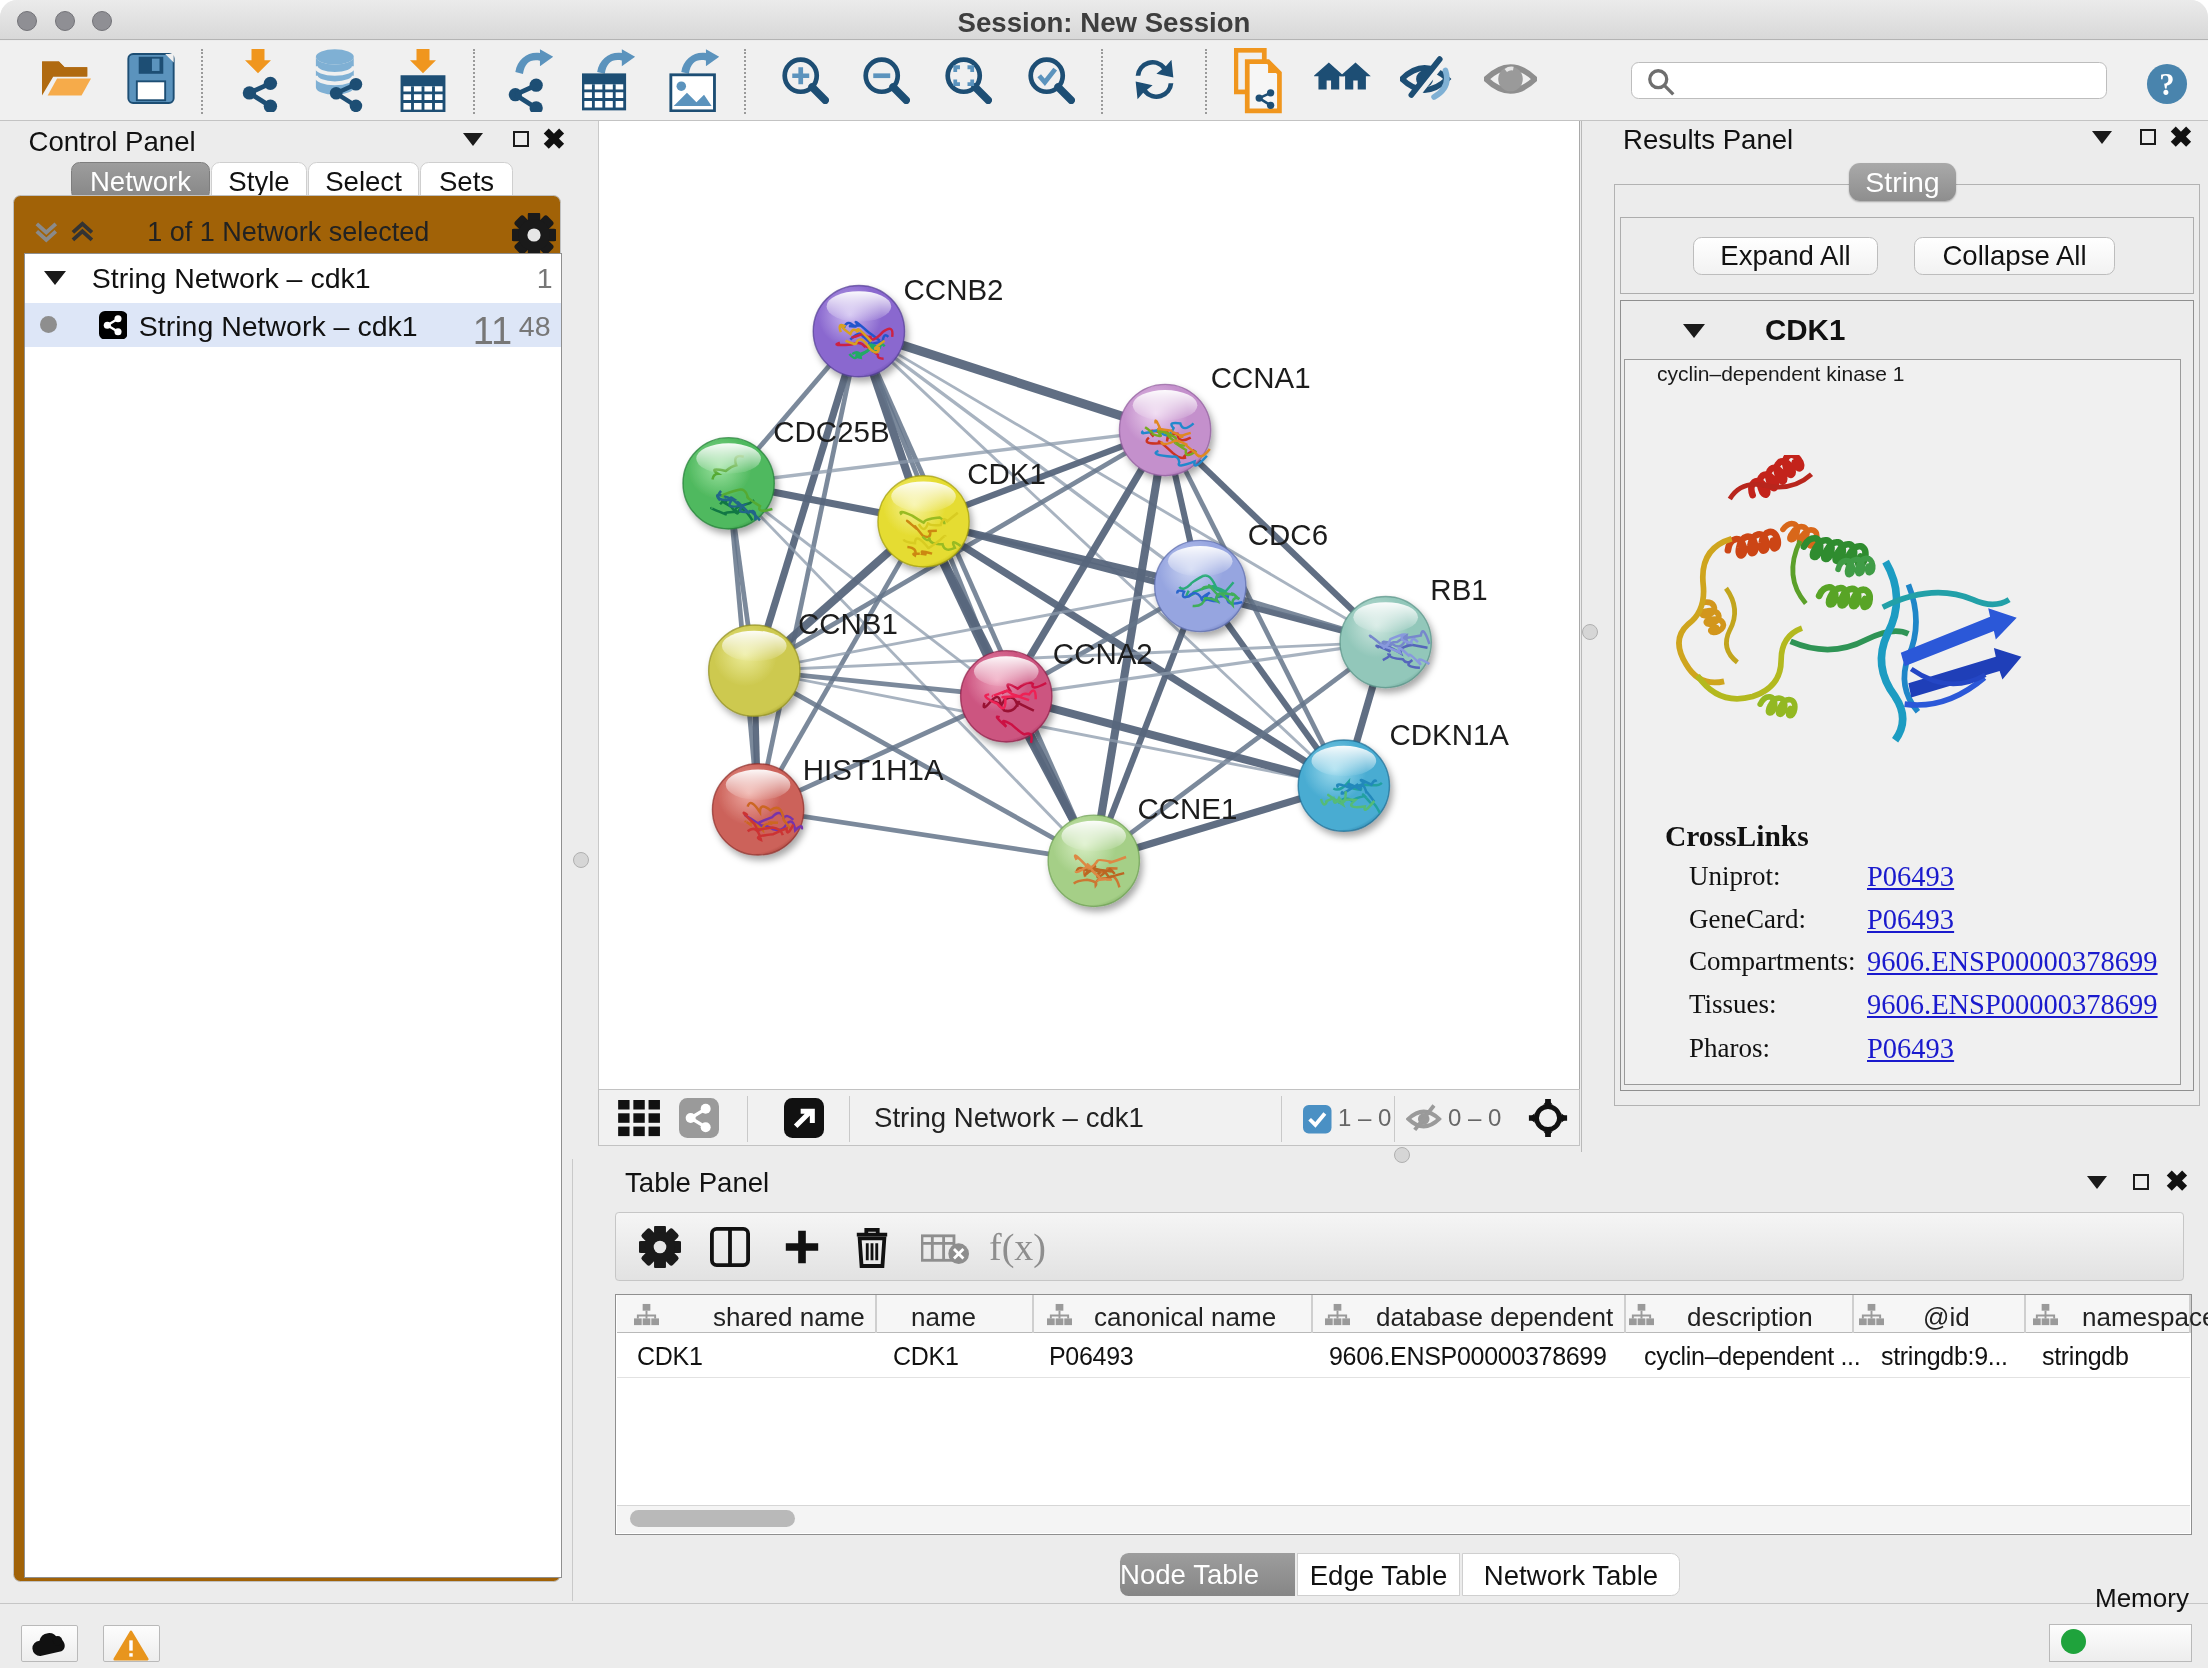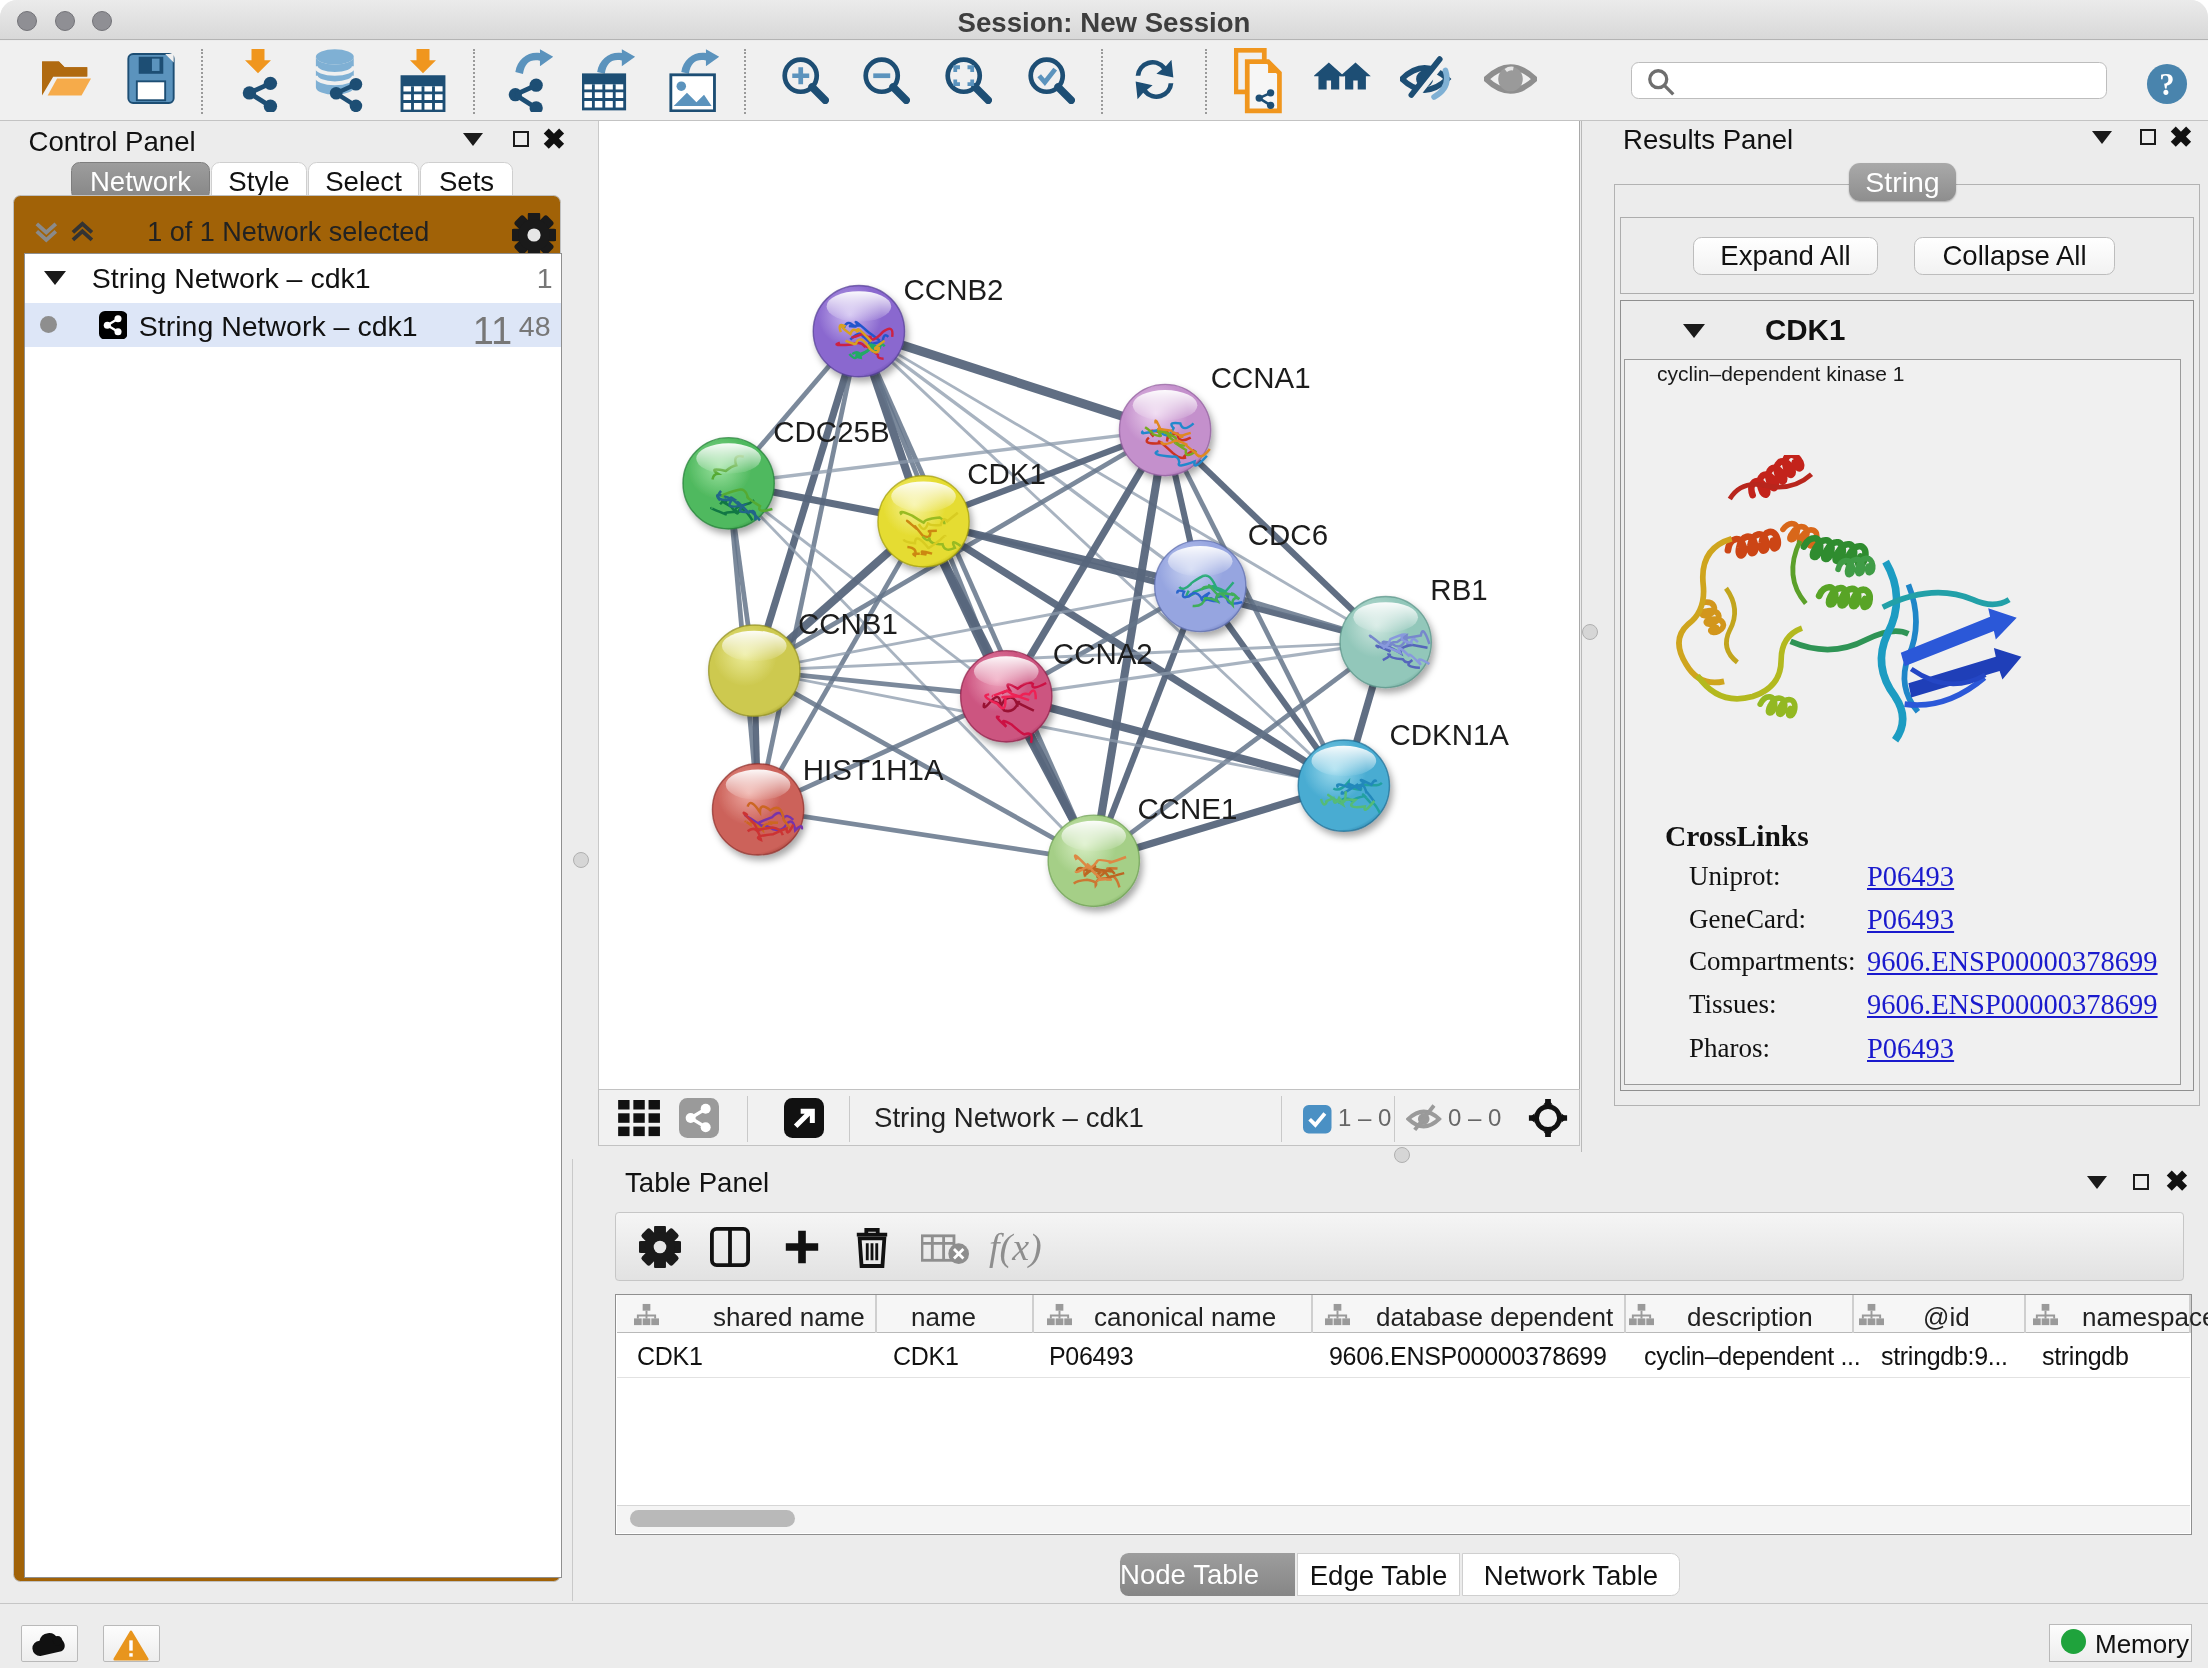--- a/index.html
+++ b/index.html
@@ -616,21 +616,21 @@
       <path d="M4 10 H36 M14 10 V5 H26 V10" stroke="#111" stroke-width="4" fill="none"></path>
       <path d="M7 14 H33 L31 43 H9 Z" fill="none" stroke="#111" stroke-width="4"></path>
       <path d="M15 19 V37 M20 19 V37 M25 19 V37" stroke="#111" stroke-width="3"></path>
     </svg>
     <svg class="abs" style="left:921px;top:1233px" width="49" height="32" viewBox="0 0 52 34">
       <rect x="1" y="3" width="34" height="26" fill="none" stroke="#8e8e8e" stroke-width="3"></rect>
       <path d="M1 11 H35 M12 3 V29 M24 3 V29" stroke="#8e8e8e" stroke-width="3"></path>
       <circle cx="40" cy="22" r="11" fill="#8e8e8e"></circle>
       <path d="M35 17 L45 27 M45 17 L35 27" stroke="#fff" stroke-width="3"></path>
     </svg>
-    <div class="abs serif" style="left:989px;top:1225px;font-size:38px;font-style:italic;color:#8e8e8e">f(x)</div>
+    <div class="abs serif" style="left:989px;top:1225px;font-size:38px;color:#8e8e8e">f(x)</div>
     <div class="abs" style="left:615px;top:1294px;width:1577px;height:241px;background:#fff;border:1.9px solid #8f8f8f"></div>
     <div class="abs" style="left:617px;top:1295px;width:1573px;height:38px;background:#f6f6f6;border-bottom:1.9px solid #b9b9b9"></div>
     <div class="abs" style="left:875px;top:1295px;width:1.9px;height:38px;background:#cfcfcf"></div>
     <div class="abs" style="left:1032px;top:1295px;width:1.9px;height:38px;background:#cfcfcf"></div>
     <div class="abs" style="left:1311px;top:1295px;width:1.9px;height:38px;background:#cfcfcf"></div>
     <div class="abs" style="left:1624px;top:1295px;width:1.9px;height:38px;background:#cfcfcf"></div>
     <div class="abs" style="left:1852px;top:1295px;width:1.9px;height:38px;background:#cfcfcf"></div>
     <div class="abs" style="left:2024px;top:1295px;width:1.9px;height:38px;background:#cfcfcf"></div>
     <div class="abs" style="left:2189px;top:1295px;width:1.9px;height:38px;background:#cfcfcf"></div>
     <svg class="abs" style="left:633px;top:1303px" width="27" height="25" viewBox="0 0 28 26">
@@ -717,14 +717,14 @@
       <circle cx="28" cy="8" r="5" fill="#111"></circle>
     </svg>
     <div class="sbtn" style="left:103px;top:1625px"></div>
     <svg class="abs" style="left:113px;top:1630px" width="36" height="31" viewBox="0 0 42 36">
       <path d="M21 2 L40 34 L2 34 Z" fill="#e8951d" stroke="#e8951d" stroke-width="3" stroke-linejoin="round"></path>
       <rect x="19" y="12" width="4" height="12" fill="#fff"></rect>
       <rect x="19" y="27" width="4" height="4" fill="#fff"></rect>
     </svg>
     <div class="abs" style="left:2049px;top:1624px;width:143px;height:38px;background:linear-gradient(#fdfdfd,#ededed);border:1.9px solid #b9b9b9"></div>
     <div class="abs" style="left:2061px;top:1629px;width:25px;height:25px;border-radius:50%;background:#1fa33c"></div>
-    <div class="abs" style="left:2095px;top:1629px;font-size:26px;color:#111">Memory</div>
+    <div class="abs" style="left:2095px;top:1583px;font-size:26px;color:#111">Memory</div>
   </div>
 
 </body></html>

